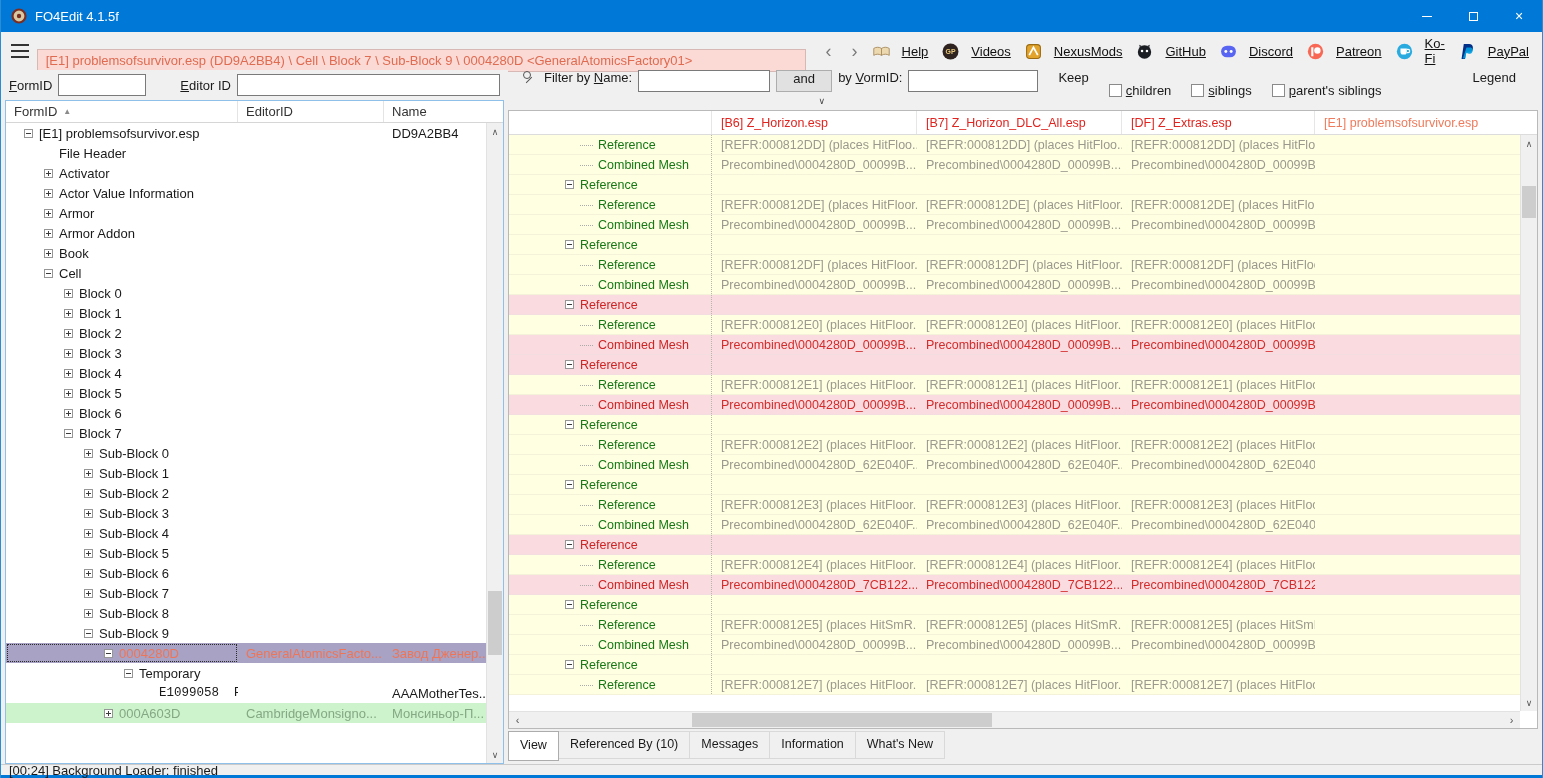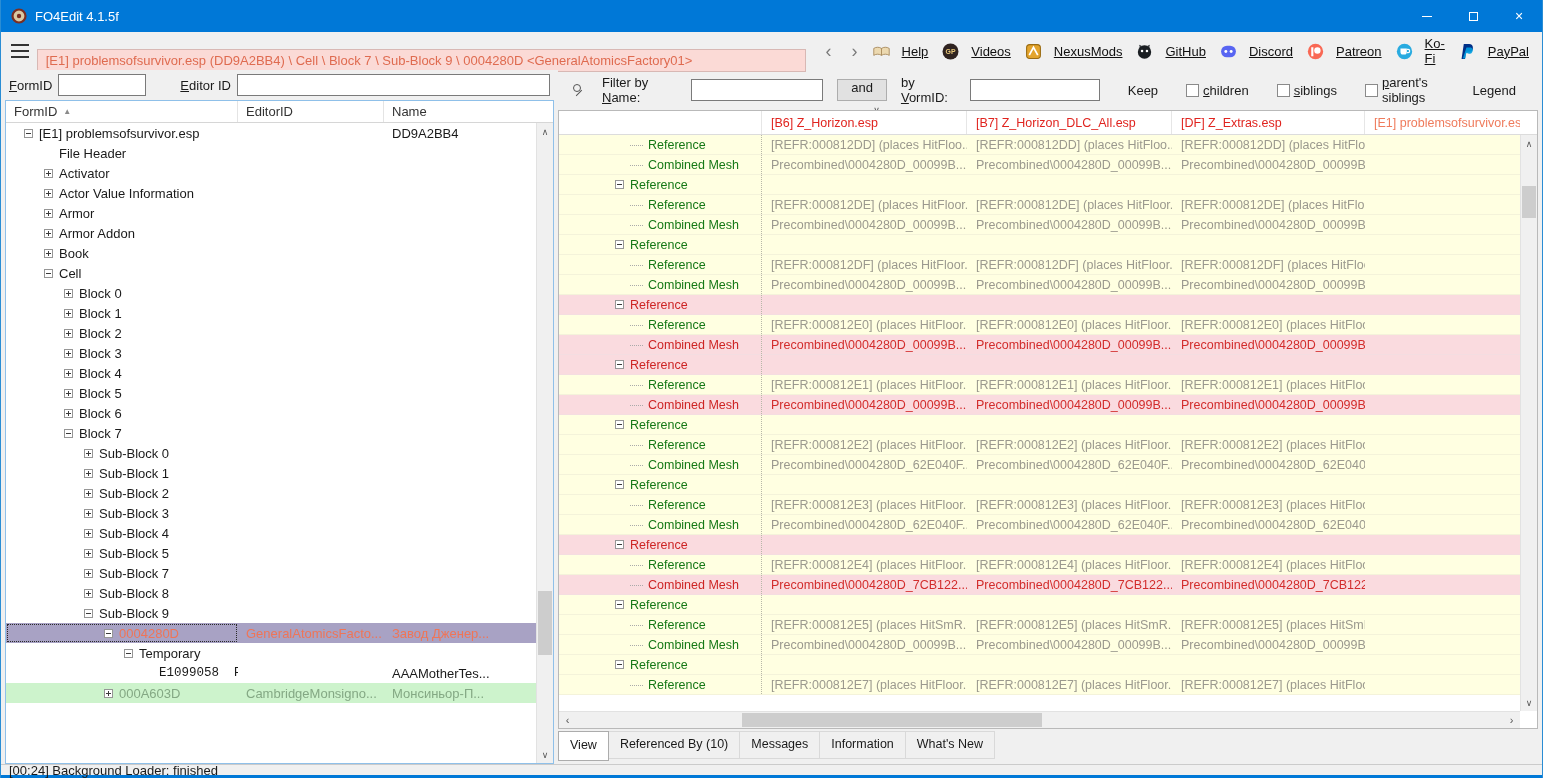--- a/index.html
+++ b/index.html
@@ -25,21 +25,21 @@
   .breadcrumb { width:868px; height:23px; background:#fbdad6; border:1px solid #d8b8b4; display:flex; align-items:center;
                 padding:0 8px; color:#df6b50; font-size:13px; white-space:nowrap; overflow:hidden;margin-top:18px; }
   .nav-arrows { display:flex; margin-left:10px; color:#7a7a7a; }
   .nav-arrow { font-size:18px; line-height:1; padding:0 10px; cursor:pointer; }
   .nav-links { margin-left:auto; display:flex; align-items:center; gap:4px; }
   .navlink { display:flex; align-items:center; gap:12px; padding:2px 5px; cursor:pointer; font-size:13px; color:#111;text-decoration:underline; }
   .navlink svg { flex:none; }
 
   
   .main { flex:1; display:flex; min-height:0; }
-  .left-panel { width:553px; flex:none; display:flex; flex-direction:column; background:#f0f0f0; padding:0 0 0 4px; }
+  .left-panel { width:503px; flex:none; display:flex; flex-direction:column; background:#f0f0f0; padding:0 0 0 4px; }
   .splitter { width:4px; flex:none; background:#f0f0f0; }
   .right-panel { flex:1; display:flex; flex-direction:column; min-width:0; padding-right:4px; }
 
   
   .id-row { height:30px; flex:none; display:flex; align-items:center; gap:6px; padding:2px 2px 2px 4px; }
   .id-row label { font-size:13px; }
   .mn { text-decoration:underline; }
   .tb-input { height:22px; border:1px solid #7a7a7a; background:#fff; font-family:inherit; font-size:13px; padding:0 4px; }
   .formid-input { width:88px; }
   .editorid-input { flex:1; margin-right:2px; }
@@ -68,21 +68,21 @@
   .trow.selected .c-formid { outline:1px dotted #2a2a2a; outline-offset:-2px; }
   .trow.green { background:#cdf3cc; }
   .trow.green .tlabel, .trow.green .c-editorid, .trow.green .c-name { color:#84a884; }
   .trow.mono .tlabel { font-family:"Liberation Mono","DejaVu Sans Mono",monospace; font-size:12.5px; white-space:pre; }
 
   
   .filter-row { height:34px; flex:none; display:flex; align-items:center; gap:8px; padding:0 2px 0 44px; }
   .filter-input { flex:1; height:24px; border:1px solid #7a7a7a; background:#fff; }
 
   
-  .rfilter { height:40px; flex:none; display:flex; align-items:center; gap:14px; padding:0 10px; font-size:13px; }
+  .rfilter { height:40px; flex:none; display:flex; gap:6px; padding:0 10px; font-size:13px; }
   .pin-icon { width:14px; height:14px; position:relative; margin-right:6px; flex:none; }
   .pin-icon::before { content:""; position:absolute; right:1px; top:1px; width:6px; height:6px; border:1.4px solid #555; border-radius:50%; }
   .pin-icon::after { content:""; position:absolute; left:0; bottom:1px; width:8px; height:1.4px; background:#555; transform:rotate(135deg); transform-origin:right center; }
   .name-input { width:132px; } .value-input { width:130px; }
   .and-select { height:22px; width:56px; background:#e1e1e1; border:1px solid #adadad; display:flex; align-items:center; padding:0 6px; gap:10px; cursor:pointer;flex-direction:column; }
   .and-select .caret { margin-left:auto; font-size:9px; color:#444; }
   .keep-label { margin-left:14px; }
   .cb-group { display:flex; align-items:center; gap:4px; margin-left:14px; }
   .checkbox { width:13px; height:13px; border:1px solid #8a8a8a; background:#fff; flex:none; }
   .legend-link { margin-left:auto; margin-right:12px; cursor:pointer; }
@@ -442,20 +442,28 @@
 
             <div class="trow">
               <div class="tcell c-formid i3">
                 <span class="exp plus"></span>
                 <span class="tlabel">Sub-Block 5</span>
               </div>
               <div class="tcell c-editorid"></div>
               <div class="tcell c-name"></div>
             </div>
 
+            <div class="trow">
+              <div class="tcell c-formid i3">
+                <span class="exp plus"></span>
+                <span class="tlabel">Sub-Block 6</span>
+              </div>
+              <div class="tcell c-editorid"></div>
+              <div class="tcell c-name"></div>
+            </div>
 
             <div class="trow">
               <div class="tcell c-formid i3">
                 <span class="exp plus"></span>
                 <span class="tlabel">Sub-Block 7</span>
               </div>
               <div class="tcell c-editorid"></div>
               <div class="tcell c-name"></div>
             </div>
 

